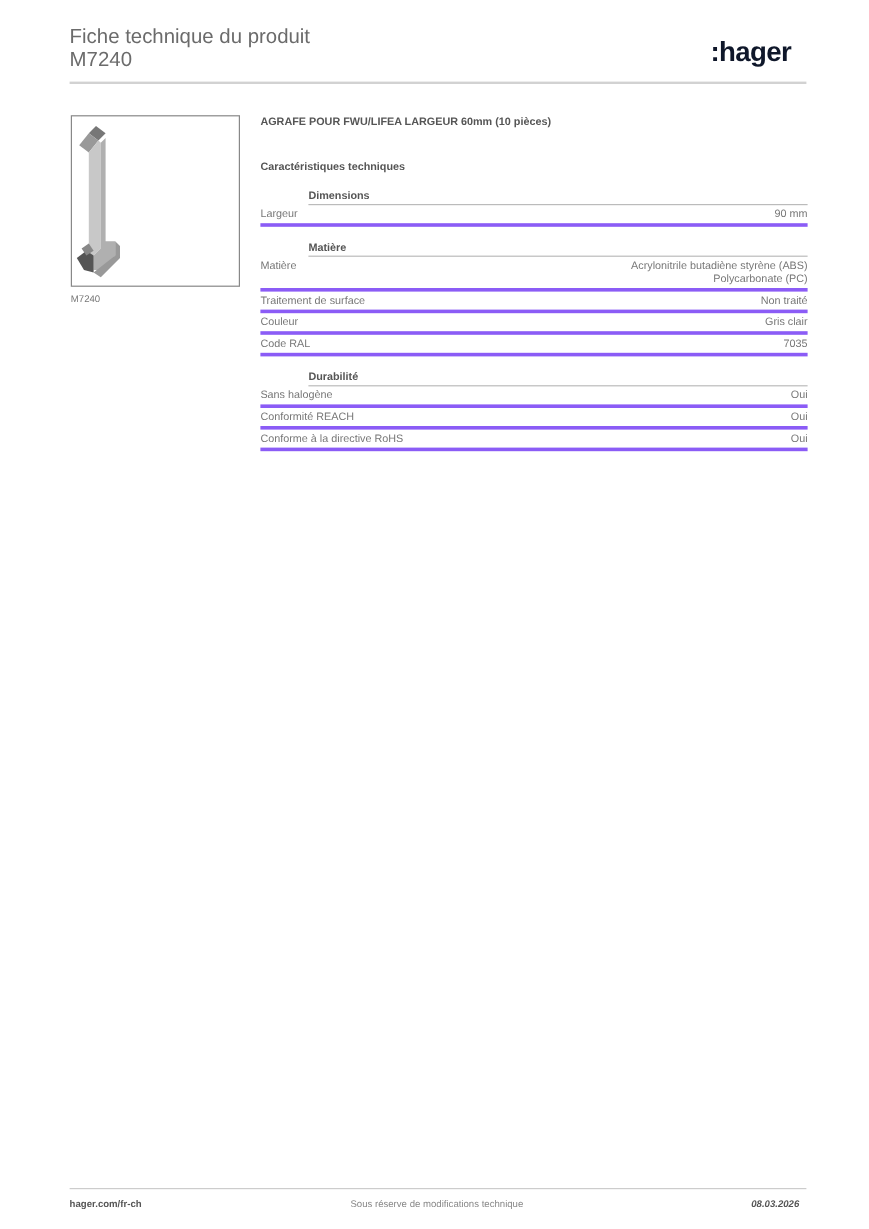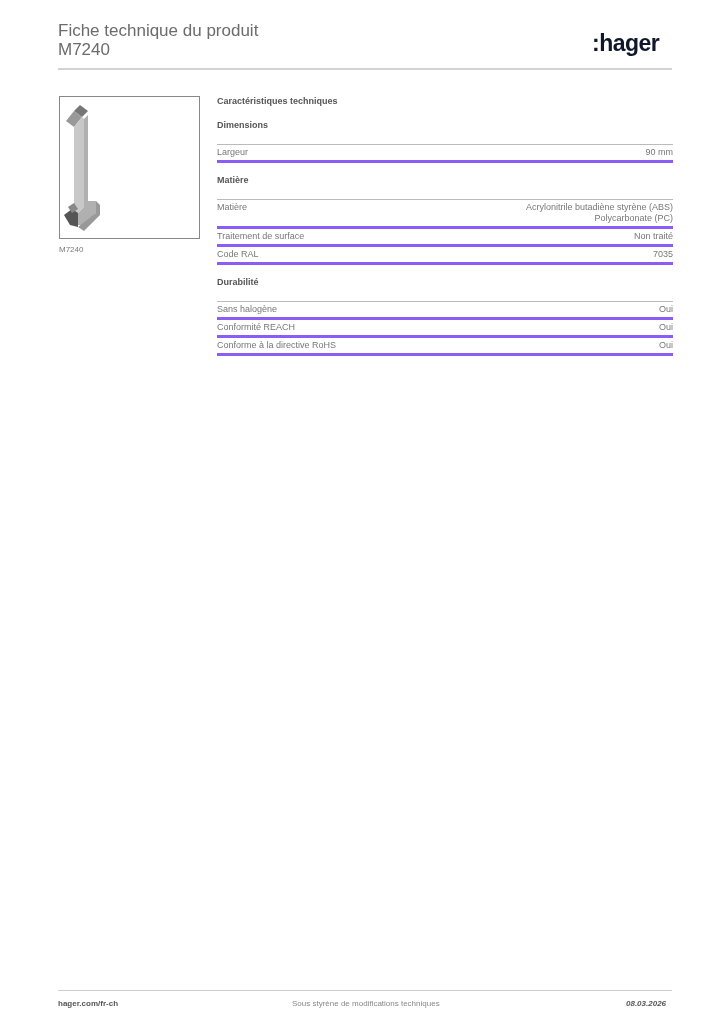--- a/index.html
+++ b/index.html
@@ -6,21 +6,21 @@
   body{width:724px;height:1024px;position:relative;font-family:"Liberation Sans",sans-serif;color:#555;overflow:hidden;}
   .title{position:absolute;left:58px;top:21px;font-size:17px;font-weight:normal;color:#6b6b6b;}
   .subtitle{position:absolute;left:58px;top:40px;font-size:17px;color:#6b6b6b;}
   .logo{position:absolute;left:592px;top:30px;font-size:23px;font-weight:bold;color:#0f172a;letter-spacing:-0.5px;}
   .hr-top{position:absolute;left:58px;top:68px;width:614px;height:2px;background:#d2d2d2;}
   .img-box{position:absolute;left:59px;top:96px;width:141px;height:143px;border:1px solid #888;box-sizing:border-box;background:#fff;}
   .img-caption{position:absolute;left:59px;top:245px;font-size:8px;color:#777;}
   .content{position:absolute;left:217px;top:96px;width:456px;}
   .product-title{font-size:9px;font-weight:bold;color:#555;margin:0 0 28px 0;}
   .sec-title{font-size:9px;font-weight:bold;color:#555;margin:0 0 14px 0;}
-  .group-title{font-size:9px;font-weight:bold;color:#555;padding-bottom:14px;border-bottom:1px solid #bbb;}
+  .group-title{font-size:9px;font-weight:bold;color:#555;padding-bottom:2px;border-bottom:1px solid #bbb;margin-left:40px;}
   .row{display:flex;justify-content:space-between;font-size:9px;color:#777;padding:2px 0 2px 0;border-bottom:3px solid #8b5cf6;line-height:11px;}
   .row .val{text-align:right;white-space:pre-line;}
   .group{margin-bottom:12px;}
   .hr-bot{position:absolute;left:58px;top:990px;width:614px;height:1px;background:#ccc;}
   .foot-l{position:absolute;left:58px;top:999px;font-size:8px;font-weight:bold;color:#555;}
   .foot-c{position:absolute;left:292px;top:999px;font-size:8px;color:#888;}
   .foot-r{position:absolute;left:626px;top:999px;font-size:8px;font-weight:bold;color:#555;font-style:italic;}
 </style>
 </head>
 <body>
@@ -37,40 +37,45 @@
     <polygon points="14,30 22,20 24,22 24,110 18,116 14,116" fill="#c8c8c8"></polygon>
     <polygon points="24,22 28,18 28,104 36,104 36,116 24,128 18,128 18,116 24,110" fill="#b0b0b0"></polygon>
     <polygon points="36,104 40,108 40,118 24,134 18,130 36,116" fill="#999"></polygon>
     <polygon points="4,118 12,112 18,116 18,130 10,128" fill="#555"></polygon>
     <polygon points="8,110 14,106 18,112 12,116" fill="#888"></polygon>
   </svg>
 </div>
 <div class="img-caption">M7240</div>
 
 <div class="content">
+  <div class="product-title">AGRAFE POUR FWU/LIFEA LARGEUR 60mm (10 pièces)</div>
   <div class="sec-title">Caractéristiques techniques</div>
 
   <div class="group">
     <div class="group-title">Dimensions</div>
     <div class="row">
       <span>Largeur</span>
       <span class="val">90 mm</span>
     </div>
   </div>
 
   <div class="group">
     <div class="group-title">Matière</div>
     <div class="row">
       <span>Matière</span>
       <span class="val">Acrylonitrile butadiène styrène (ABS)
 Polycarbonate (PC)</span>
     </div>
     <div class="row">
       <span>Traitement de surface</span>
       <span class="val">Non traité</span>
+    </div>
+    <div class="row">
+      <span>Couleur</span>
+      <span class="val">Gris clair</span>
     </div>
     <div class="row">
       <span>Code RAL</span>
       <span class="val">7035</span>
     </div>
   </div>
 
   <div class="group">
     <div class="group-title">Durabilité</div>
     <div class="row">
@@ -83,14 +88,14 @@
     </div>
     <div class="row">
       <span>Conforme à la directive RoHS</span>
       <span class="val">Oui</span>
     </div>
   </div>
 </div>
 
 <div class="hr-bot"></div>
 <div class="foot-l">hager.com/fr-ch</div>
-<div class="foot-c">Sous styrène de modifications techniques</div>
+<div class="foot-c">Sous réserve de modifications technique</div>
 <div class="foot-r">08.03.2026</div>
 
 </body></html>

